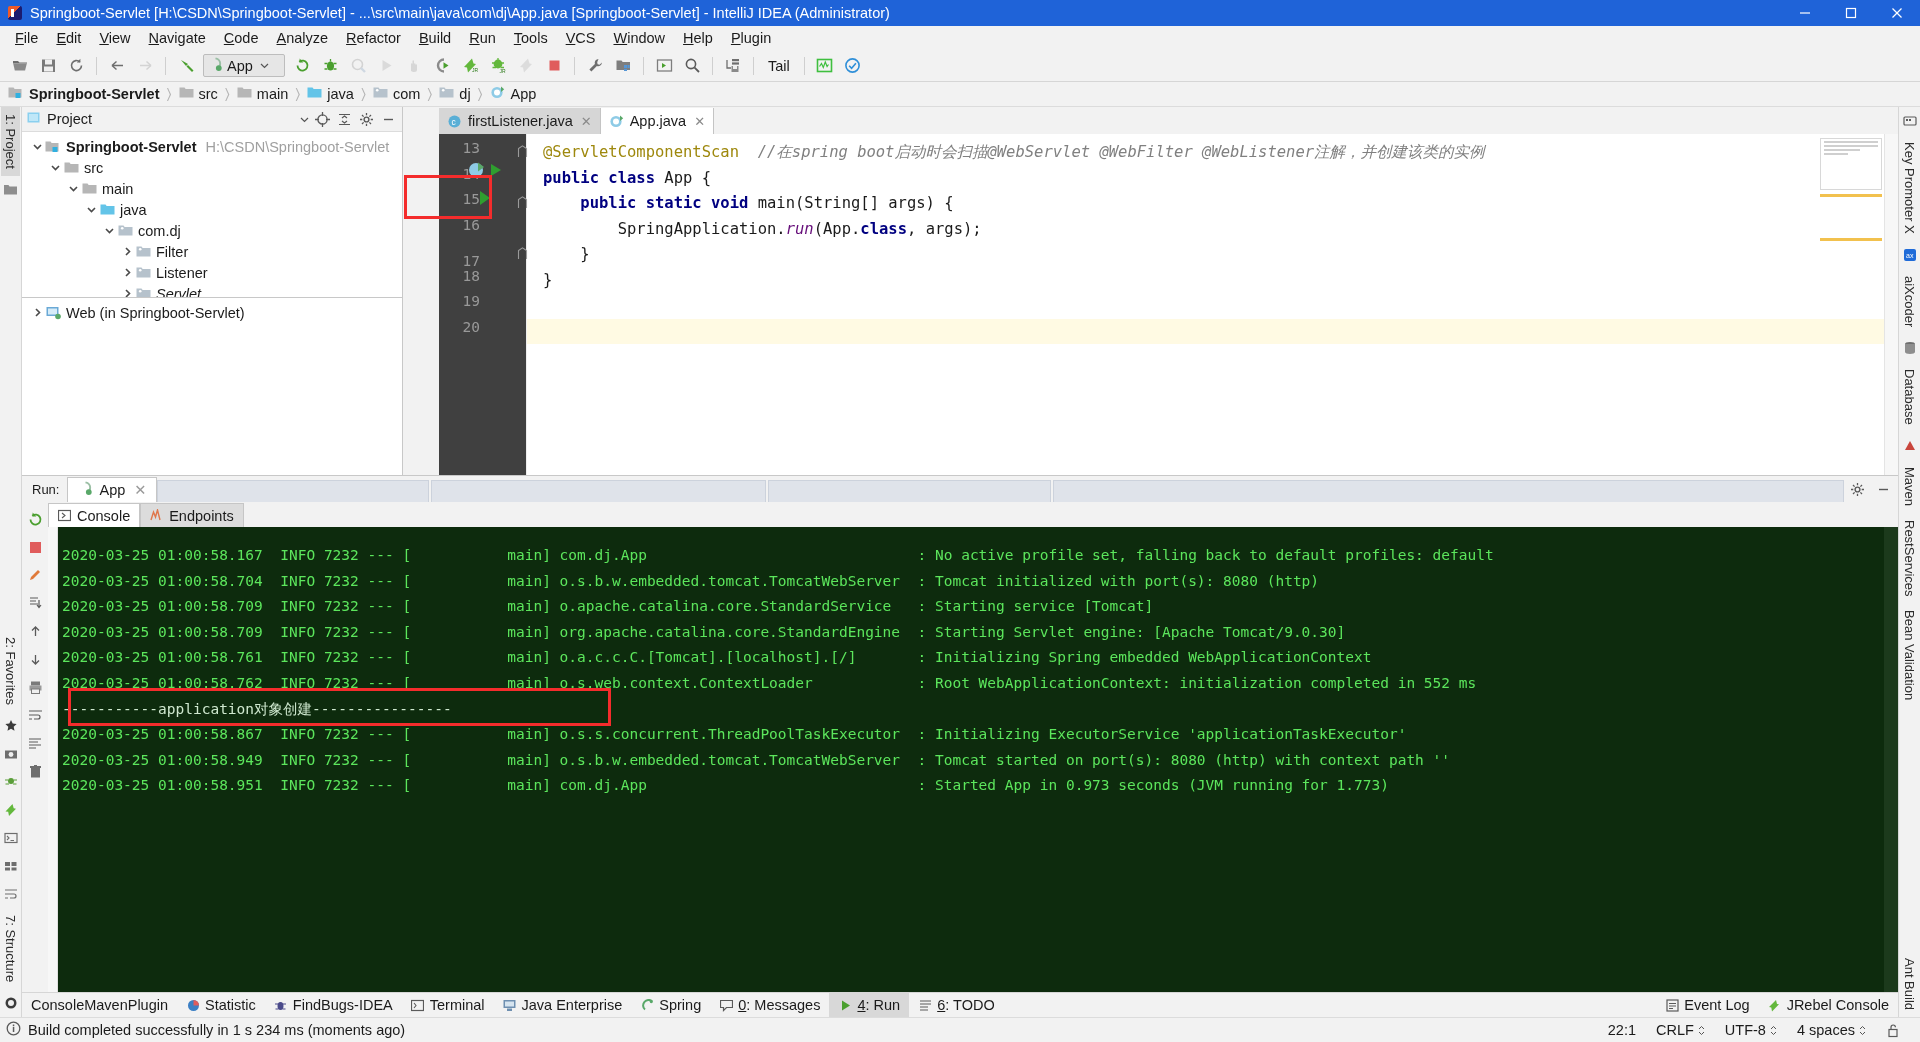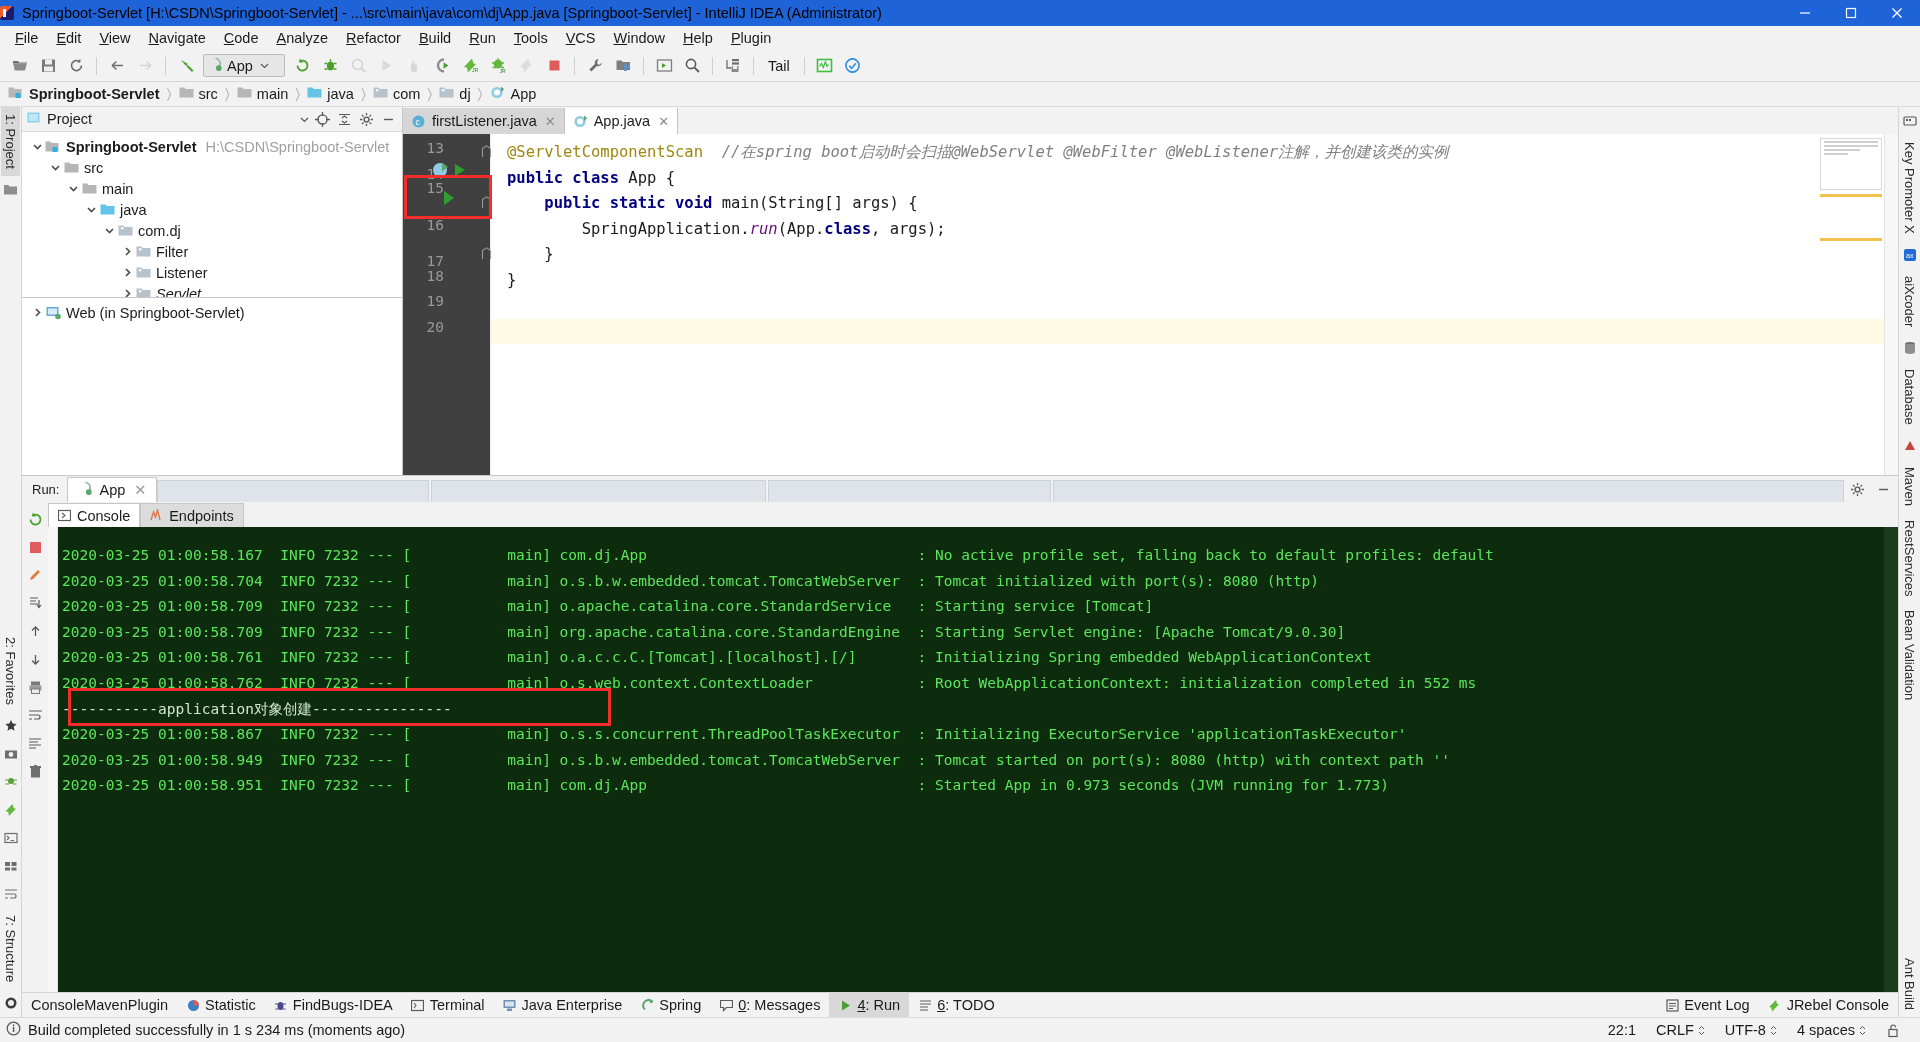--- a/index.html
+++ b/index.html
@@ -7,22 +7,22 @@
   body {
     font-family: "Liberation Sans", sans-serif;
     font-size: 15px;
     color:#1b1b1b;
     background:#f2f2f2;
   }
   .app { position:relative; width:1920px; height:1042px; display:flex; flex-direction:column; }
 
   
   .titlebar {
-    height:26px; background:#1f63d8; color:#000000; display:flex; align-items:center;
-    font-size:14.5px; flex:0 0 26px;
+    height:26px; background:#1f63d8; color:#ffffff; display:flex; align-items:center;
+    font-size:14.5px; padding-left:8px; flex:0 0 26px;
   }
   .titlebar .ij-logo {
     width:14px;height:14px;margin-right:8px;border-radius:2px;
     background:linear-gradient(135deg,#f05a28 0%,#f05a28 45%,#1b1b6f 45%,#1b1b6f 100%);
     position:relative;
   }
   .titlebar .ij-logo::after{content:"";position:absolute;left:3px;top:3px;width:3px;height:8px;background:#fff;}
   .titlebar .title-text{flex:1; white-space:nowrap; overflow:hidden;}
   .win-btns{display:flex;height:26px;}
   .win-btn{width:46px;height:26px;display:flex;align-items:center;justify-content:center;color:#fff;font-size:14px;}
@@ -57,21 +57,21 @@
   
   .body{flex:1;display:flex;min-height:0;}
   .leftrail,.rightrail{width:22px;background:#f2f2f2;display:flex;flex-direction:column;align-items:center;}
   .leftrail{border-right:1px solid #d6d6d6;}
   .rightrail{border-left:1px solid #d6d6d6;}
   .vtab{writing-mode:vertical-rl;text-orientation:mixed;font-size:13px;padding:7px 2px;white-space:nowrap;color:#2b2b2b;}
   .vtab.active{background:#d8d8d8;}
   .rail-icon{width:18px;height:18px;margin:5px 0;display:flex;align-items:center;justify-content:center;}
 
   .center{flex:1;display:flex;flex-direction:column;min-width:0;}
-  .upper{display:flex;flex:0 0 368px;min-height:0;}
+  .upper{display:flex;flex:0 0 368px;min-height:0;gap:36px;}
 
   
   .toolwins{width:381px;display:flex;flex-direction:column;background:#fff;border-right:1px solid #c8c8c8;}
   .tw-header{height:25px;background:#f2f2f2;display:flex;align-items:center;padding:0 4px;border-bottom:1px solid #dcdcdc;flex:0 0 25px;}
   .tw-title{font-size:14.5px;margin-left:6px;flex:1;}
   .tw-btn{width:20px;height:20px;display:flex;align-items:center;justify-content:center;margin-left:2px;}
   .tree{flex:1;overflow:hidden;background:#fff;padding-top:4px;}
   .trow{height:21px;display:flex;align-items:center;font-size:14.5px;white-space:nowrap;}
   .arrow{width:14px;height:14px;display:flex;align-items:center;justify-content:center;flex:0 0 14px;}
   .ficon{width:16px;height:16px;margin:0 5px 0 1px;flex:0 0 16px;display:flex;align-items:center;justify-content:center;}
@@ -665,21 +665,21 @@
                     <path d="M11 1.5l3.2 2.8-3.2 2.8z" fill="#59a869"></path>
                   </svg></span>
                 <span>App.java</span>
                 <span class="x">✕</span>
               </div>
             </div>
           <div class="editor-area">
             <div class="gutter" id="gutter">
                 <div class="lnum" style="top: 6px;">13</div>
                 <div class="lnum" style="top: 31.5px;">14</div>
-                <div class="lnum" style="top: 46px;">15</div>
+                <div class="lnum" style="top: 57px;">15</div>
                 <div class="lnum" style="top: 82.5px;">16</div>
                 <div class="lnum" style="top: 119px;">17</div>
                 <div class="lnum" style="top: 133.5px;">18</div>
                 <div class="lnum" style="top: 159px;">19</div>
                 <div class="lnum" style="top: 184.5px;">20</div>
                 <div style="position: absolute; left: 26px; top: 25.5px;"><svg width="46" height="20" viewBox="0 0 46 20">
                     <circle cx="11" cy="10" r="7" fill="#8ecbe6"></circle>
                     <path d="M13 2.5l6 4.5-6 4.5z" fill="#59a869"></path>
                     <path d="M26 4l10 6-10 6z" fill="#2f9e2f"></path>
                   </svg></div>

